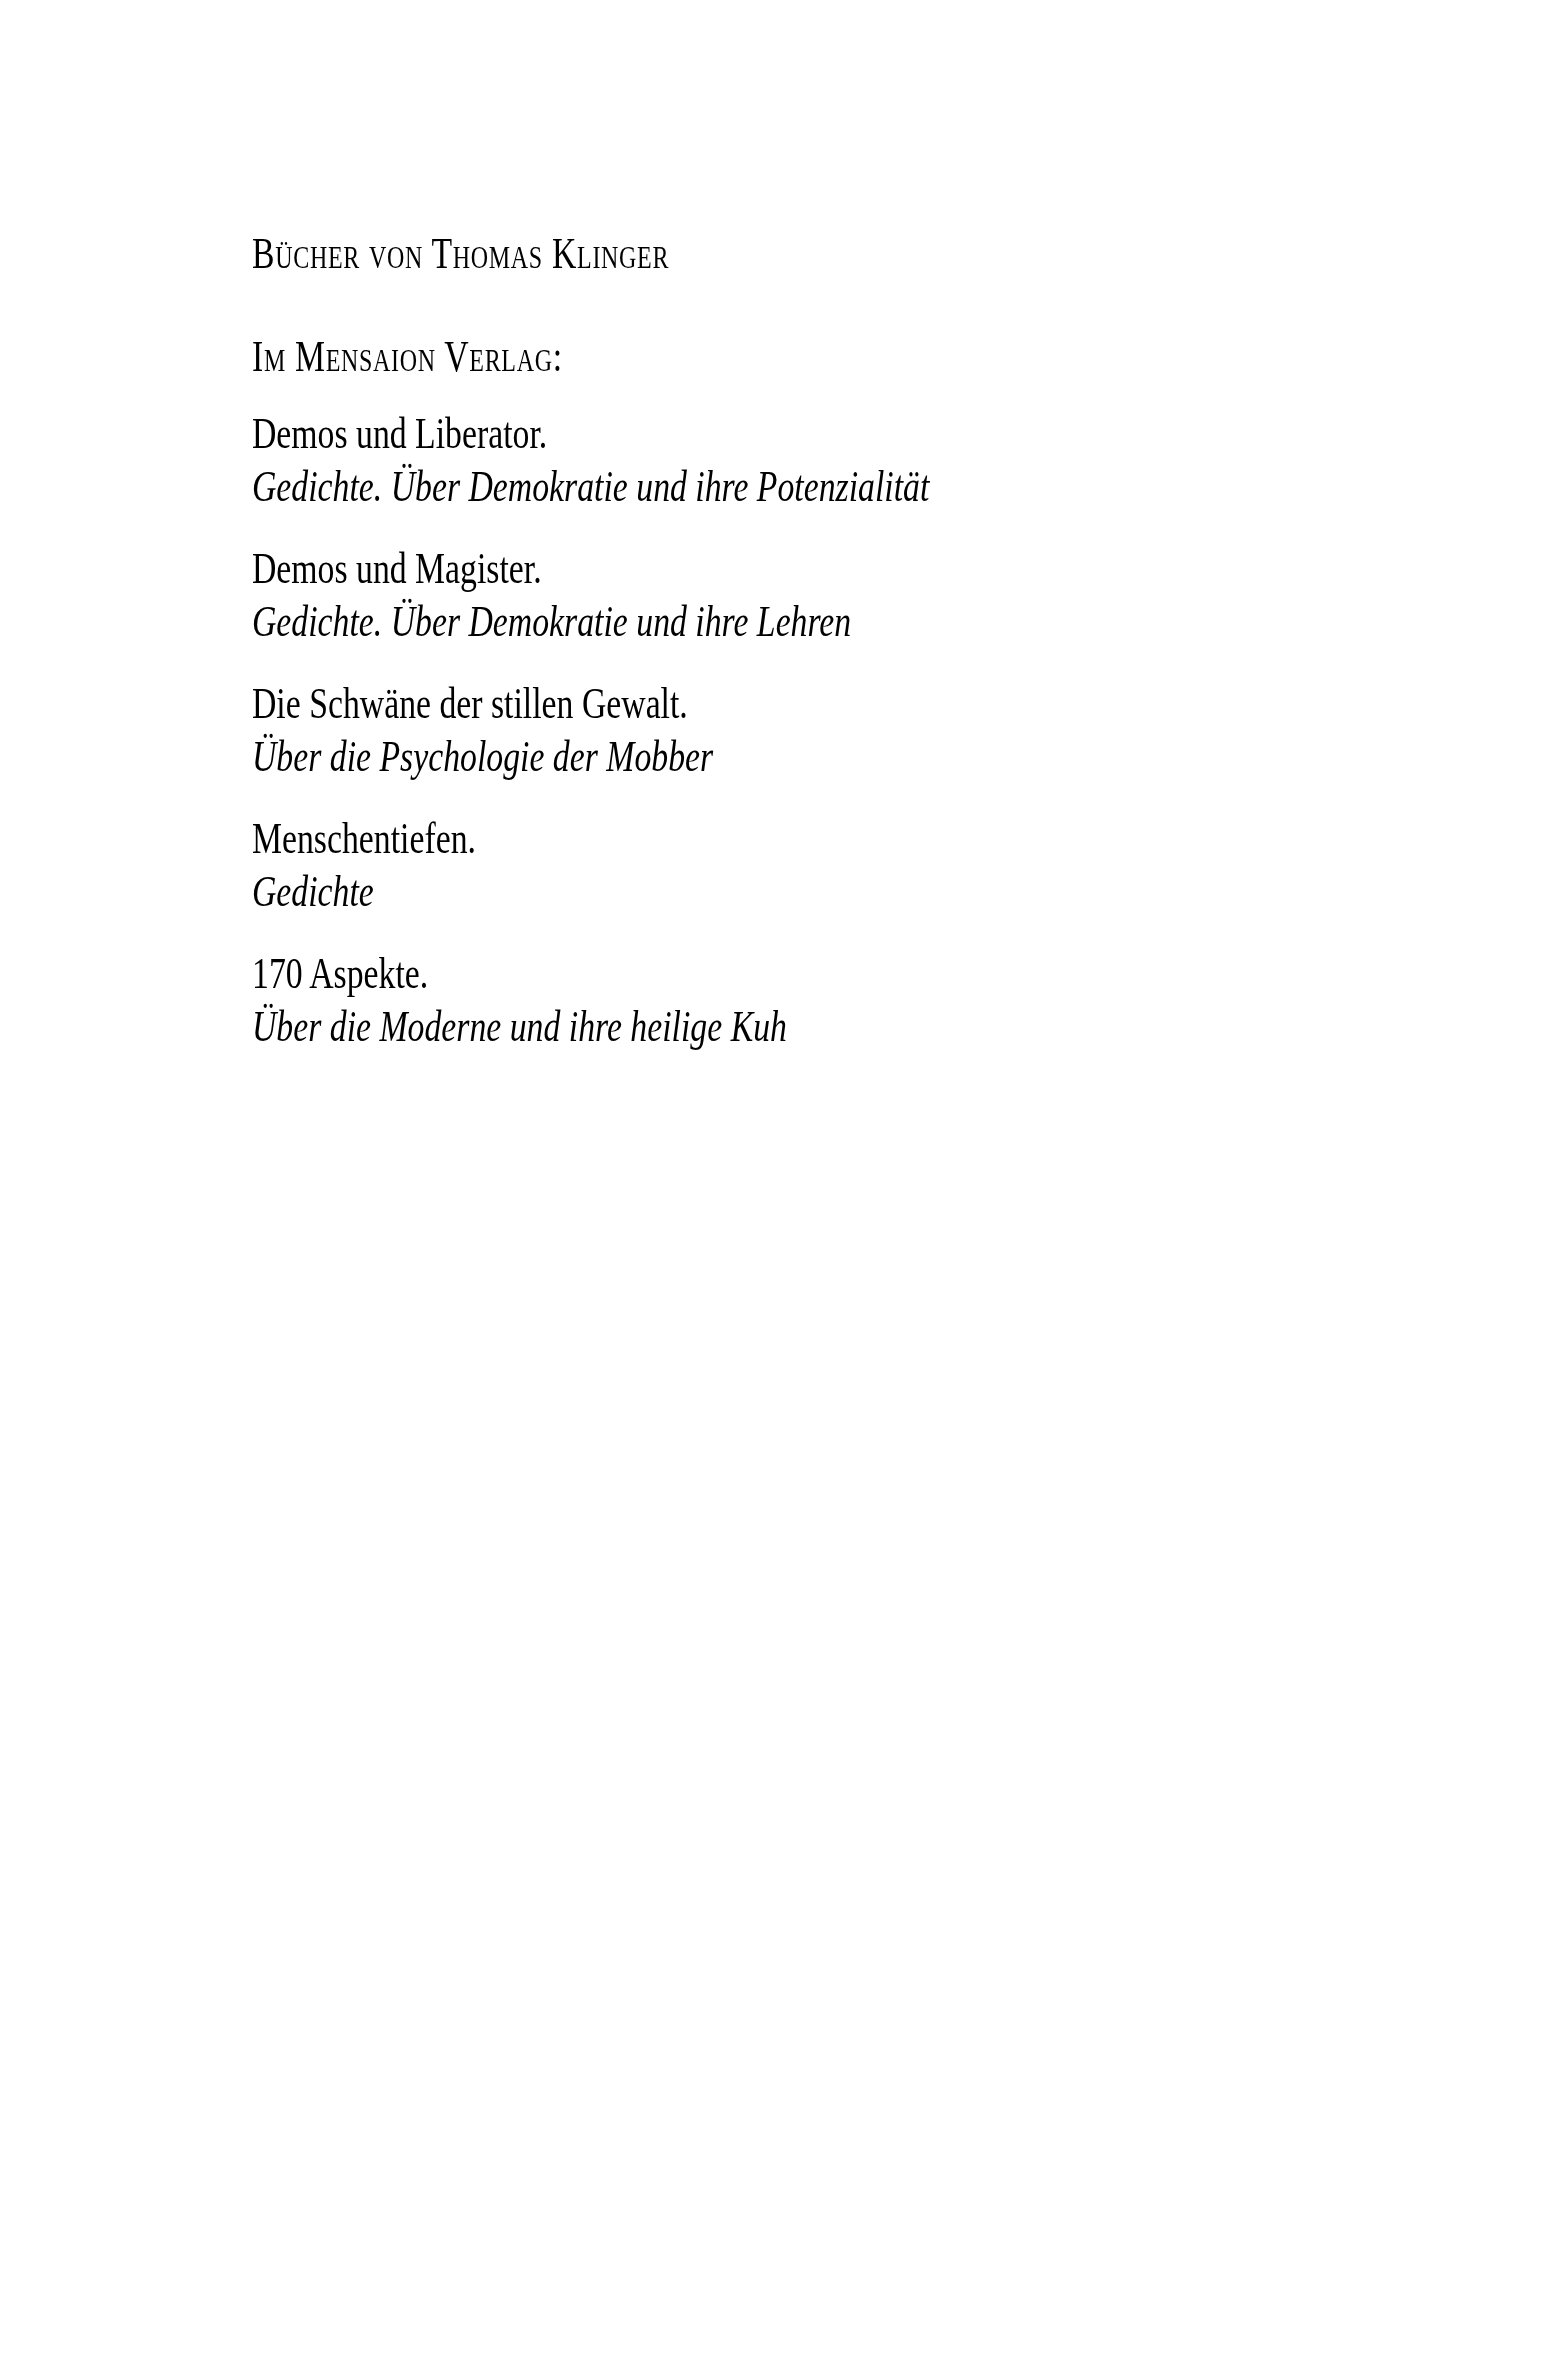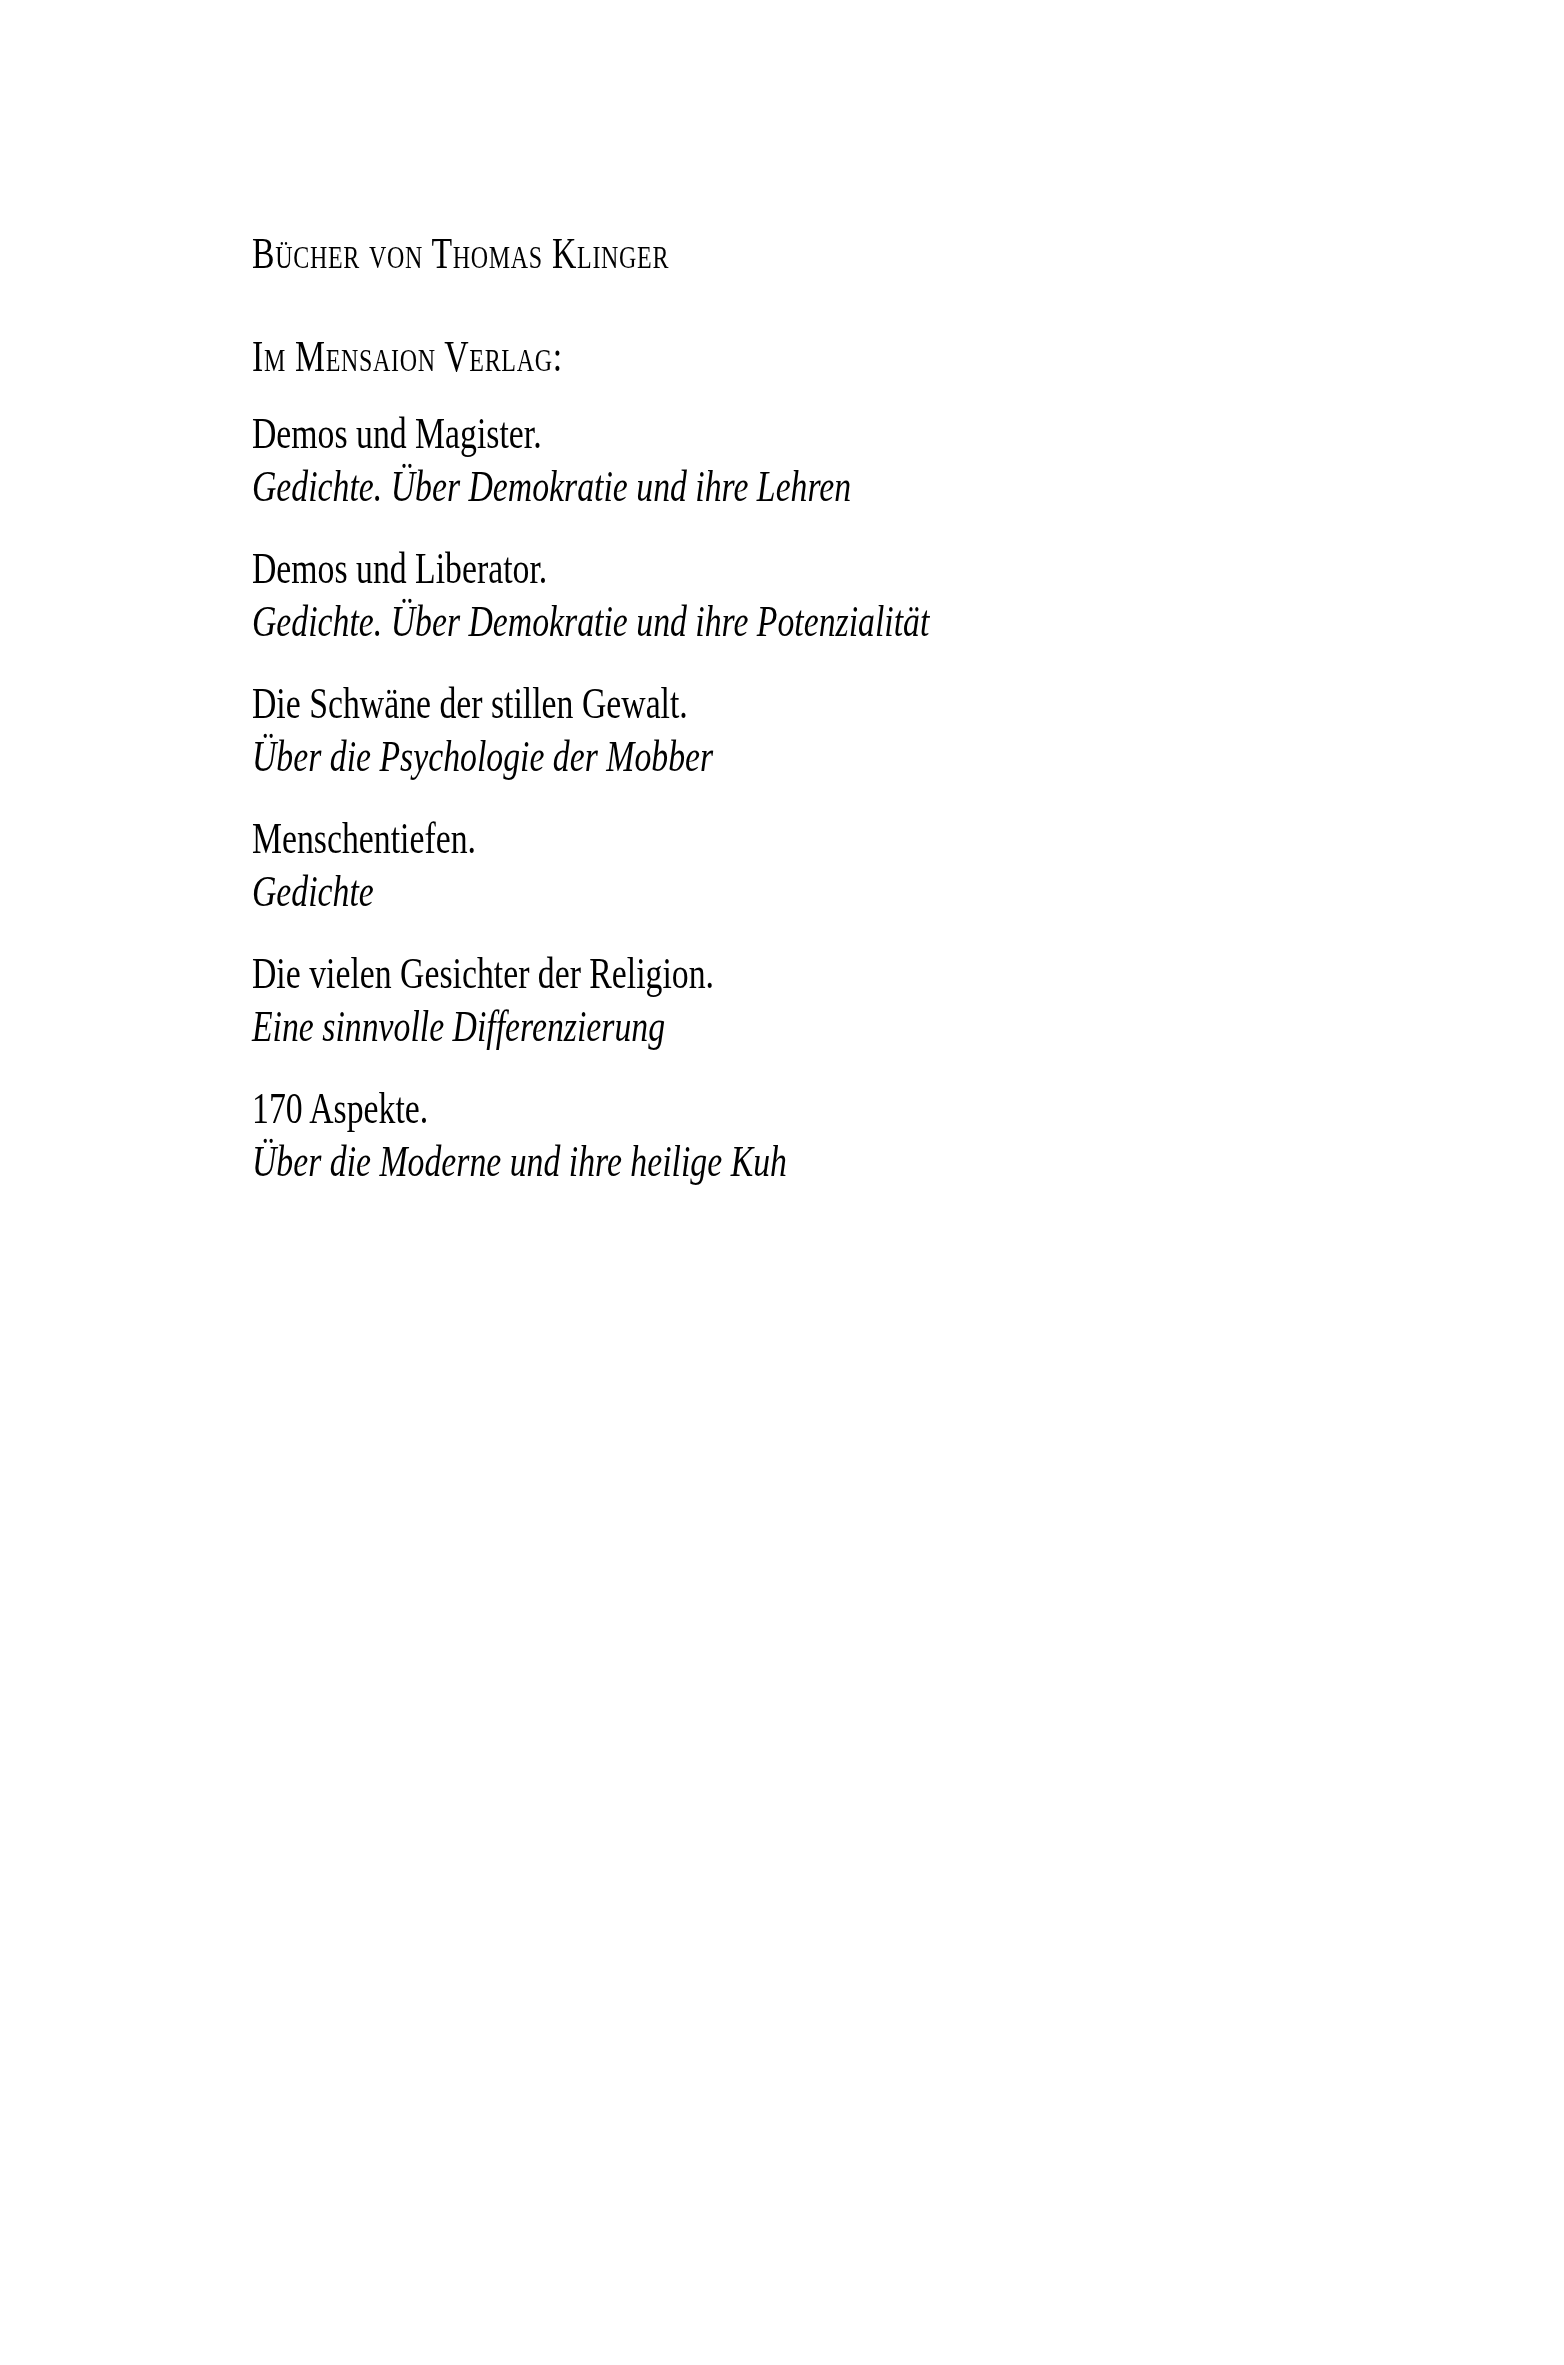--- a/index.html
+++ b/index.html
@@ -67,43 +67,39 @@
 
 <div class="page">
 
   <div class="line book-list-title">Bücher von Thomas Klinger</div>
 
   <div>
     <div class="line section-heading">Im Mensaion Verlag:</div>
 
 
     <div class="book">
-      <div class="line book-title">Demos und Magister.</div>
-      <div class="line book-subtitle">Gedichte. Über Demokratie und ihre Lehren</div>
+      <div class="line book-title">Demos und Liberator.</div>
+      <div class="line book-subtitle">Gedichte. Über Demokratie und ihre Potenzialität</div>
     </div>
 
     <div class="book">
-      <div class="line book-title">Demos und Liberator.</div>
-      <div class="line book-subtitle">Gedichte. Über Demokratie und ihre Potenzialität</div>
+      <div class="line book-title">Demos und Magister.</div>
+      <div class="line book-subtitle">Gedichte. Über Demokratie und ihre Lehren</div>
     </div>
 
     <div class="book">
       <div class="line book-title">Die Schwäne der stillen Gewalt.</div>
       <div class="line book-subtitle">Über die Psychologie der Mobber</div>
     </div>
 
     <div class="book">
       <div class="line book-title">Menschentiefen.</div>
       <div class="line book-subtitle">Gedichte</div>
     </div>
 
-    <div class="book">
-      <div class="line book-title">Die vielen Gesichter der Religion.</div>
-      <div class="line book-subtitle">Eine sinnvolle Differenzierung</div>
-    </div>
 
 
 
 
     <div class="book">
       <div class="line book-title">170 Aspekte.</div>
       <div class="line book-subtitle">Über die Moderne und ihre heilige Kuh</div>
     </div>
   </div>
 

